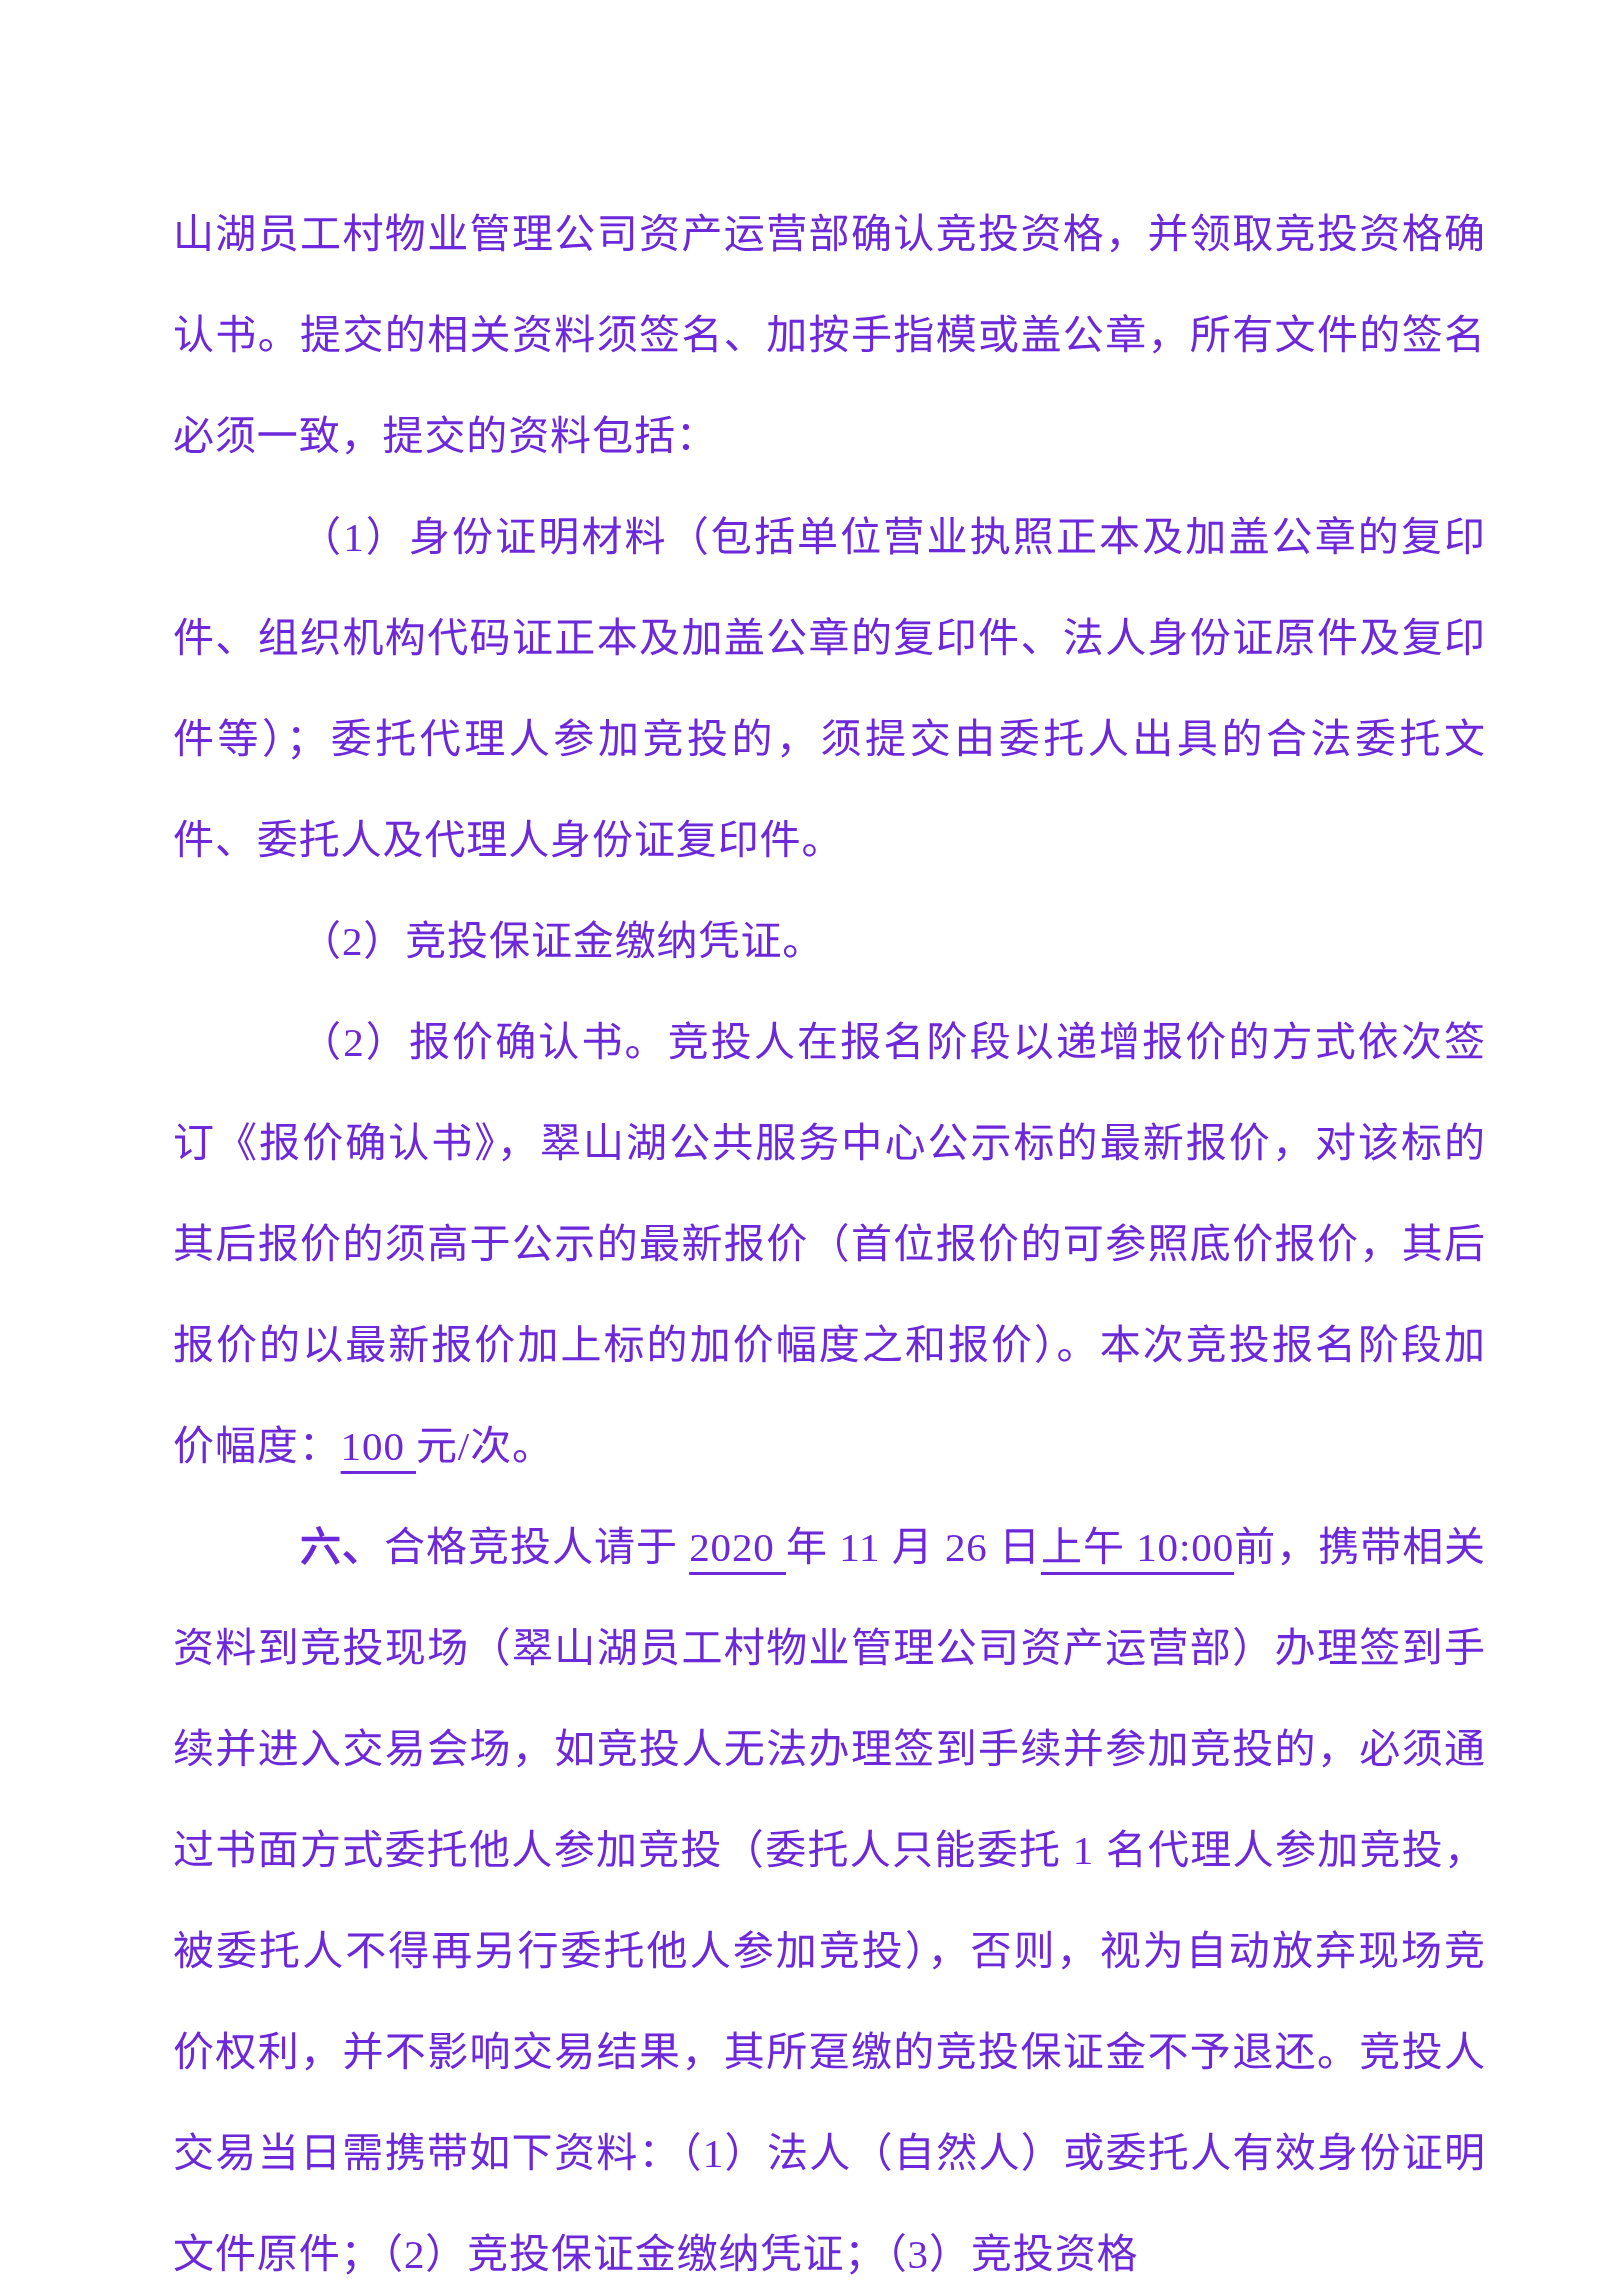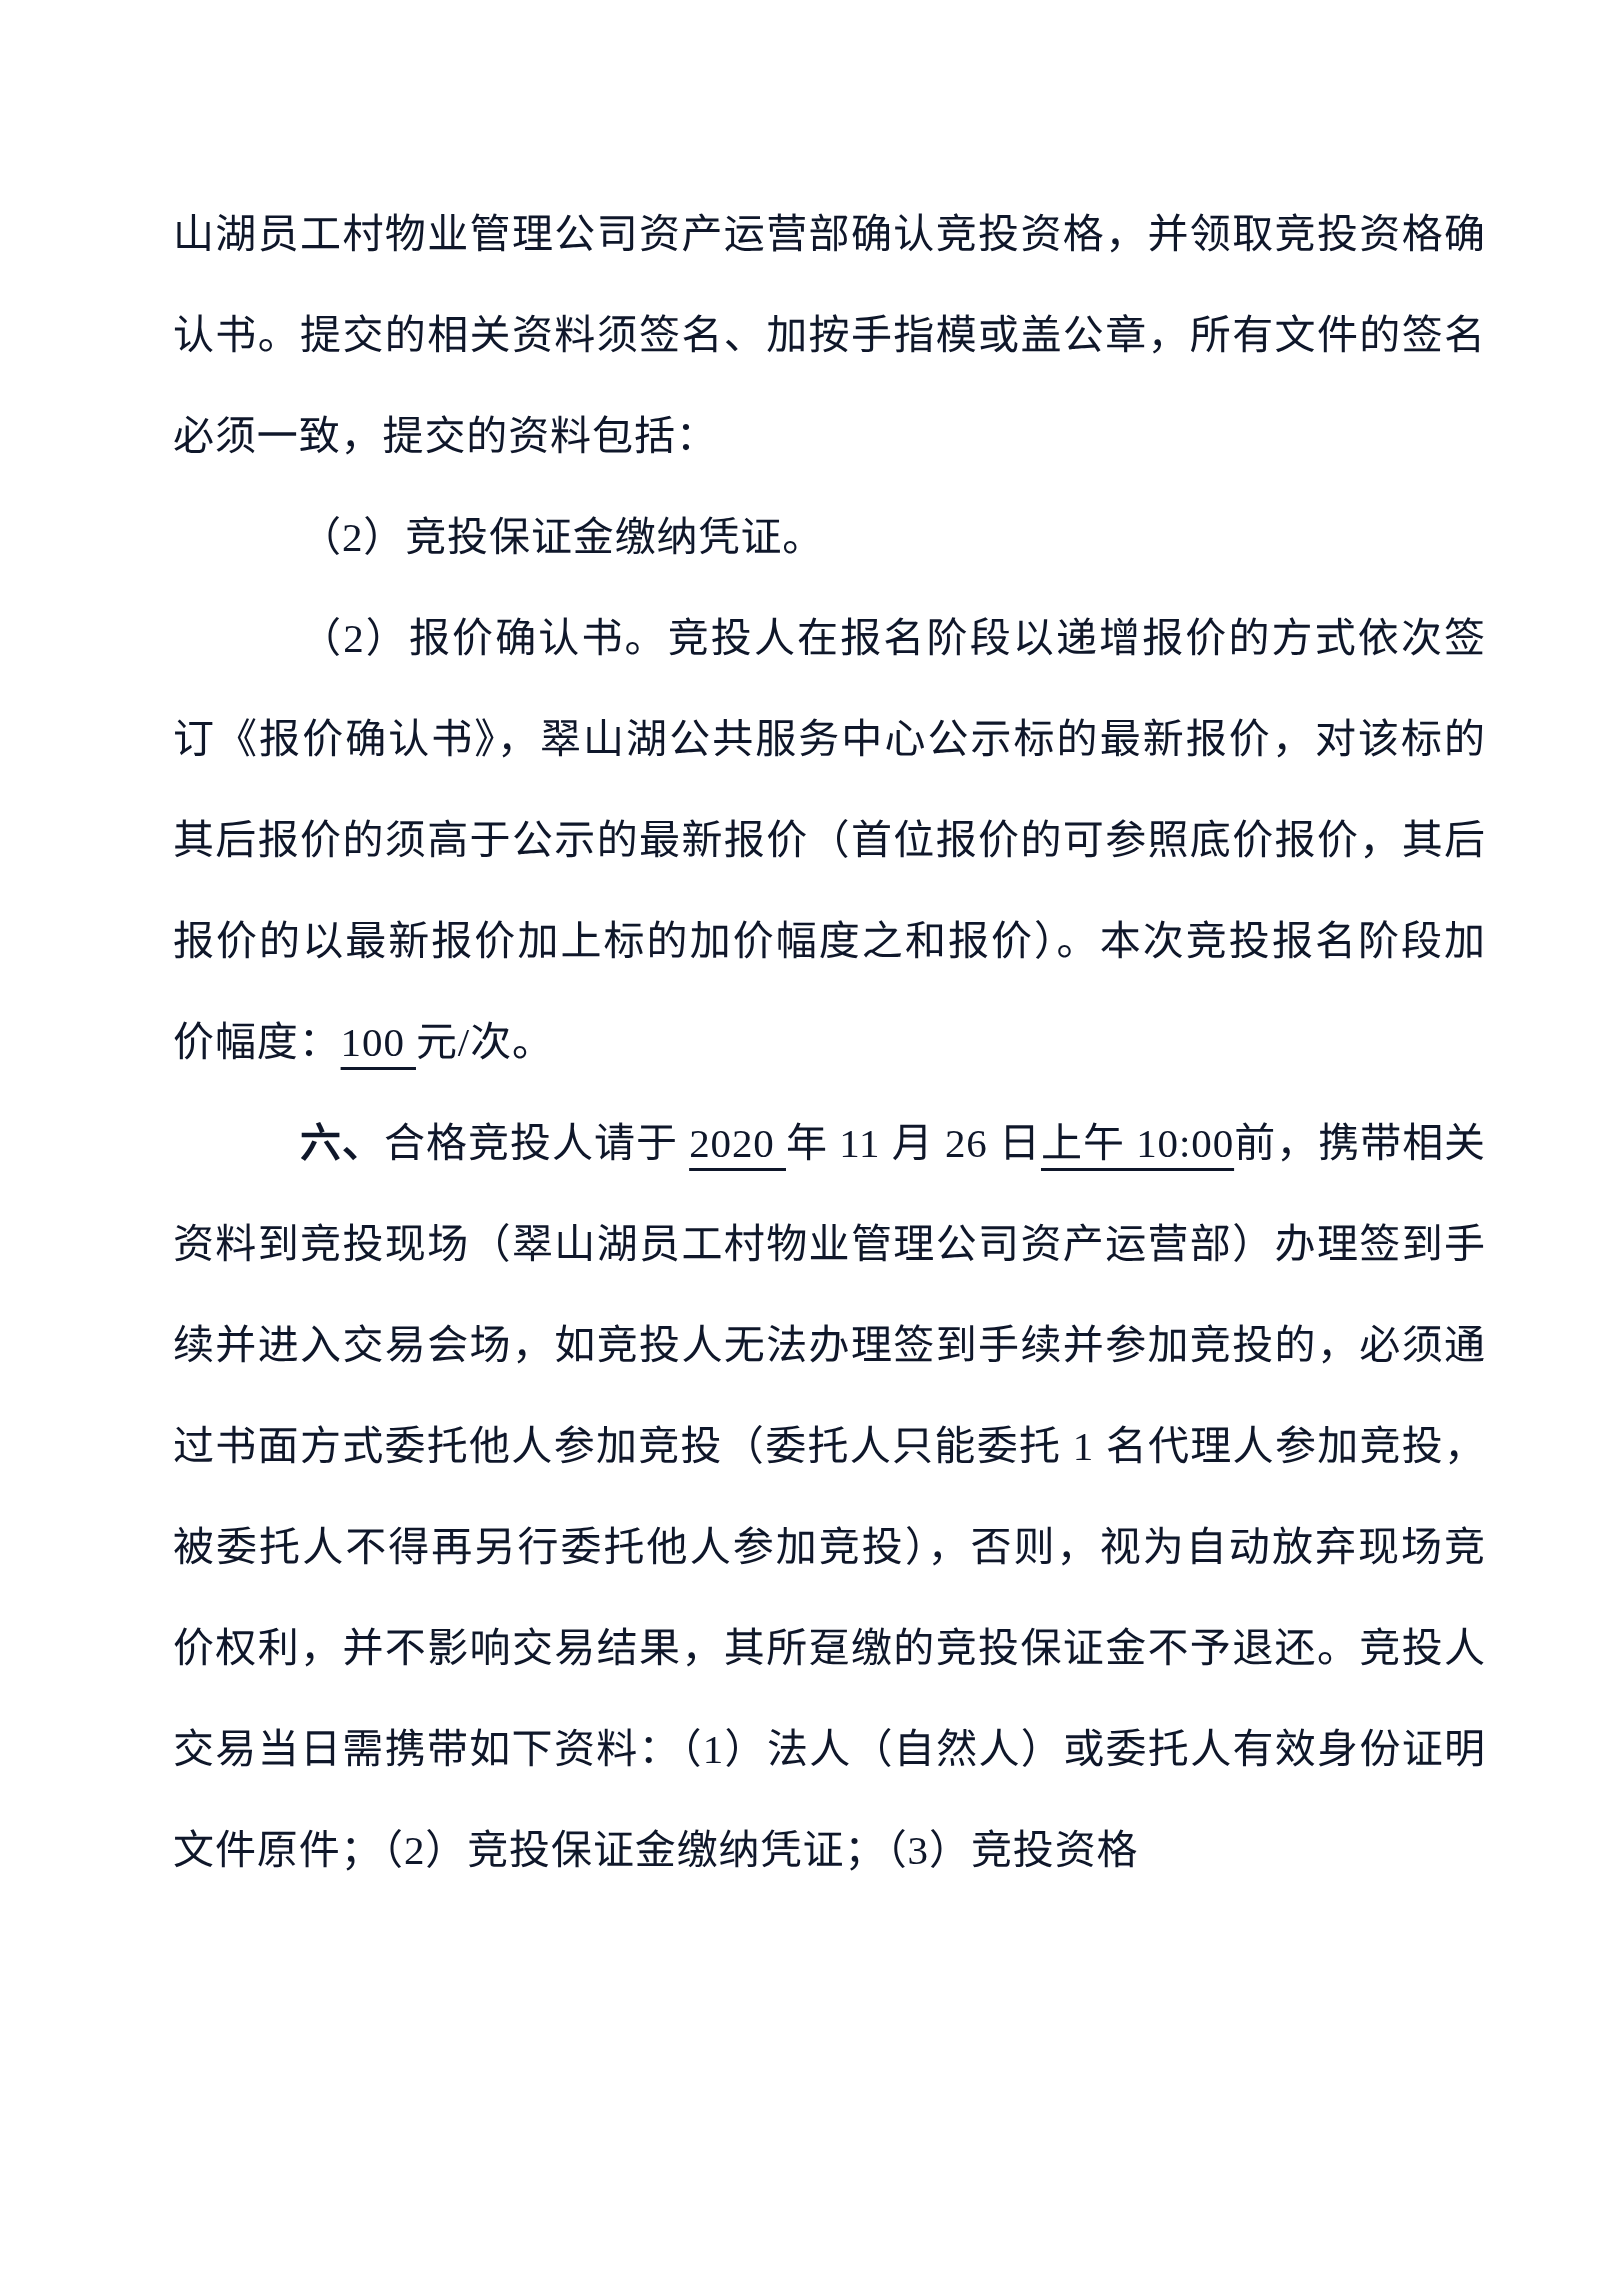--- a/index.html
+++ b/index.html
@@ -14,21 +14,21 @@
     background: #ffffff;
     box-sizing: border-box;
     padding: 184px 135px 0 173px;
     overflow: hidden;
   }
   .para {
     margin: 0;
     font-family: "Liberation Serif", "DejaVu Serif", serif;
     font-size: 41px;
     line-height: 101px;
-    color: #0f172a;
+    color: #6d28d9;
     text-align: justify;
     text-justify: inter-character;
     text-align-last: left;
     letter-spacing: 0.9px;
     word-break: normal;
   }
   .para.indent {
     text-indent: 127px;
   }
   .run-bold {
@@ -39,18 +39,19 @@
     text-decoration-thickness: 2.9px;
     text-underline-offset: 10.8px;
   }
 </style>
 </head>
 <body>
 
 <div class="page">
   <div id="doc-body">
       <p class="para"><span>山湖员工村物业管理公司资产运营部确认竞投资格，并领取竞投资格确认书。提交的相关资料须签名、加按手指模或盖公章，所有文件的签名必须一致，提交的资料包括：</span></p>
+      <p class="para indent"><span>（1）身份证明材料（包括单位营业执照正本及加盖公章的复印件、组织机构代码证正本及加盖公章的复印件、法人身份证原件及复印件等）；委托代理人参加竞投的，须提交由委托人出具的合法委托文件、委托人及代理人身份证复印件。</span></p>
       <p class="para indent"><span>（2）竞投保证金缴纳凭证。</span></p>
       <p class="para indent"><span>（2）报价确认书。竞投人在报名阶段以递增报价的方式依次签订《报价确认书》，翠山湖公共服务中心公示标的最新报价，对该标的其后报价的须高于公示的最新报价（首位报价的可参照底价报价，其后报价的以最新报价加上标的加价幅度之和报价）。本次竞投报名阶段加价幅度：</span><span class="run-underline">100 </span><span>元/次。</span></p>
       <p class="para indent"><span class="run-bold">六、</span><span>合格竞投人请于 </span><span class="run-underline">2020 </span><span>年 11 月 26 日</span><span class="run-underline">上午 10:00</span><span>前，携带相关资料到竞投现场（翠山湖员工村物业管理公司资产运营部）办理签到手续并进入交易会场，如竞投人无法办理签到手续并参加竞投的，必须通过书面方式委托他人参加竞投（委托人只能委托 1 名代理人参加竞投，被委托人不得再另行委托他人参加竞投），否则，视为自动放弃现场竞价权利，并不影响交易结果，其所趸缴的竞投保证金不予退还。竞投人交易当日需携带如下资料：（1）法人（自然人）或委托人有效身份证明文件原件；（2）竞投保证金缴纳凭证；（3）竞投资格</span></p>
     </div>
 </div>
 
 
 </body></html>

